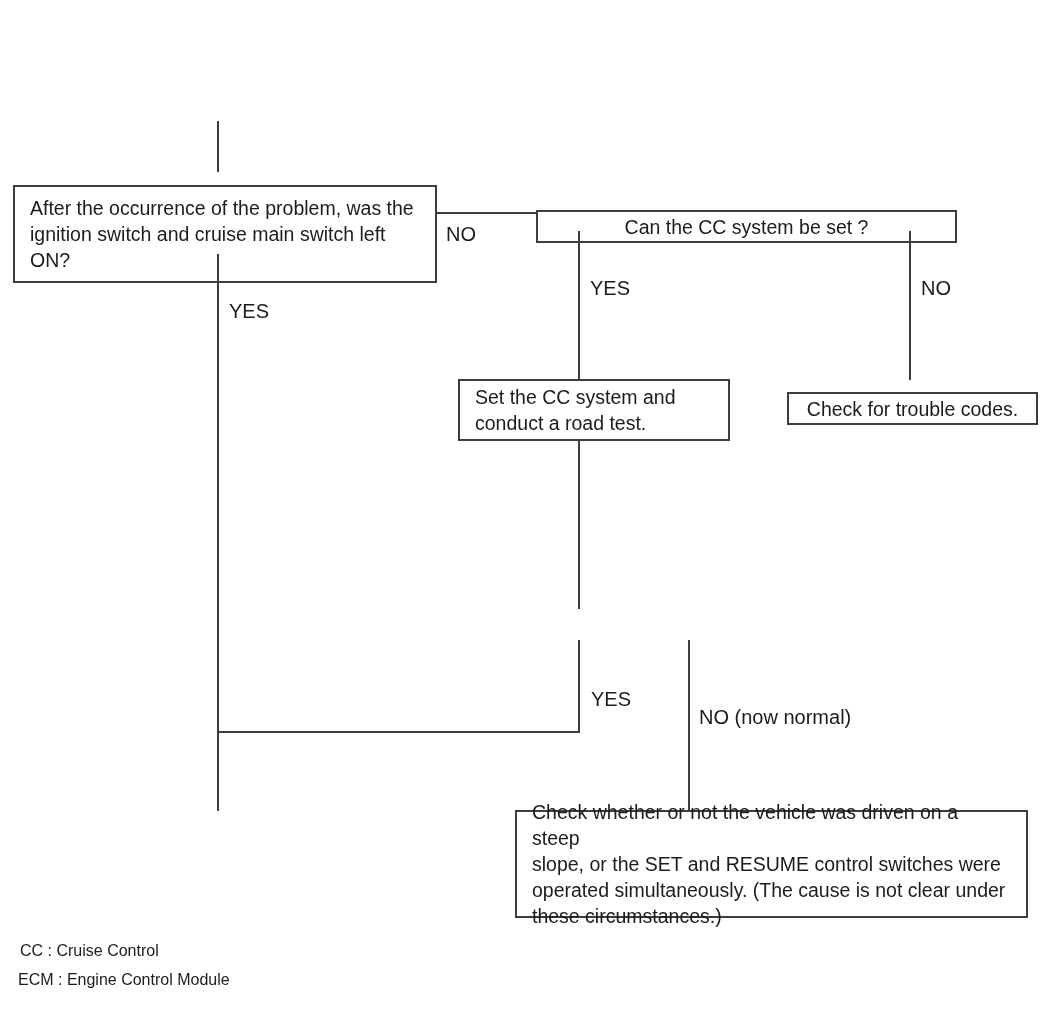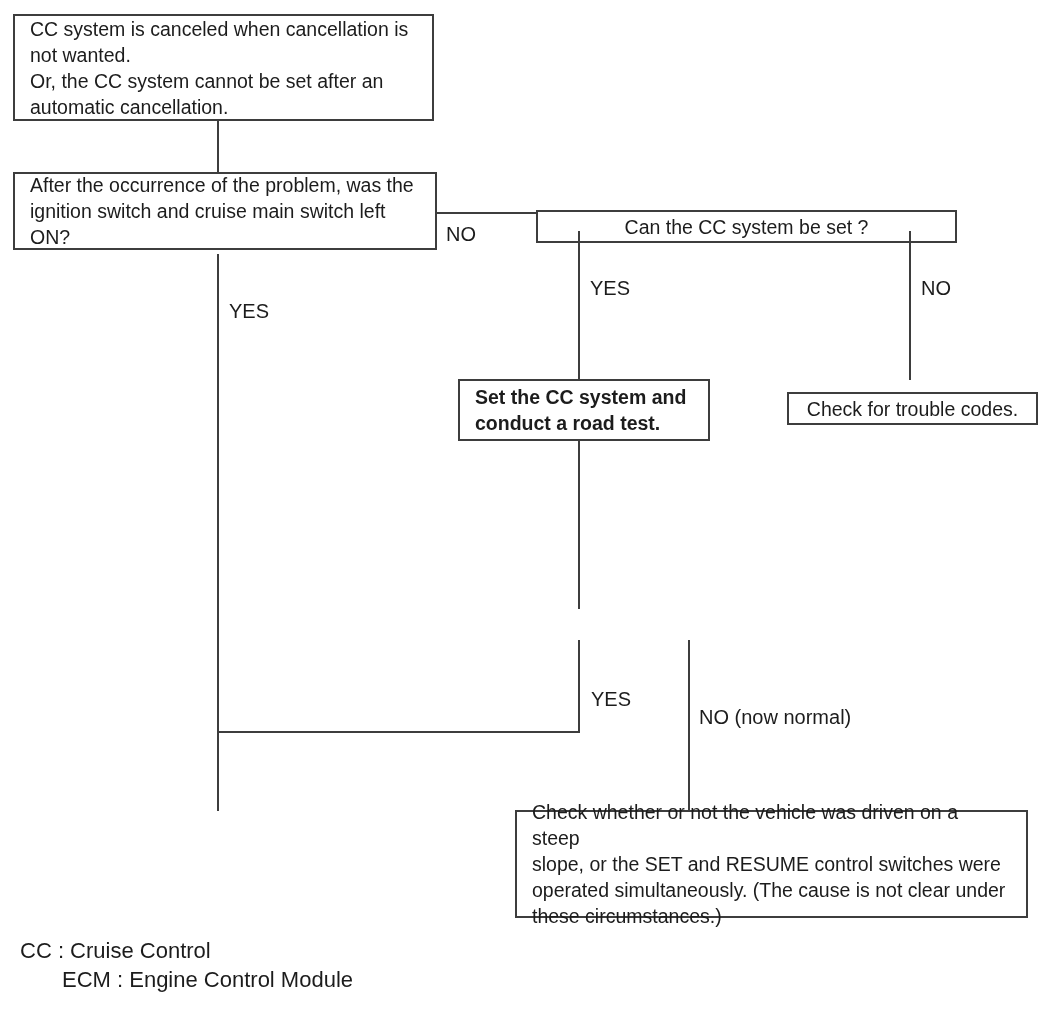--- a/index.html
+++ b/index.html
@@ -29,48 +29,42 @@
   .hl { position: absolute; height: 2px; background: #3d3d3d; }
   .lbl {
     position: absolute;
     font-size: 20px;
     line-height: 24px;
     white-space: nowrap;
     margin-top: 36px;
   }
   .legend-line {
     position: absolute;
-    font-size: 22px;
+    font-size: 16px;
     line-height: 24px;
     white-space: nowrap;
   }
 </style>
 </head>
 <body>
 
 <div class="canvas">
 
-  <div class="box box--left" style="left:13px; top:14px; width:421px; height:107px;">
-    <span class="txt">CC system is canceled when cancellation is
-not wanted.
-Or, the CC system cannot be set after an
-automatic cancellation.</span>
-  </div>
 
-  <div class="box box--left" style="left:13px; top:172px; width:424px; height:78px;">
+  <div class="box box--left" style="left:13px; top:185px; width:424px; height:98px;">
     <span class="txt">After the occurrence of the problem, was the
 ignition switch and cruise main switch left
 ON?</span>
   </div>
 
   <div class="box box--center" style="left:536px; top:198px; width:421px; height:33px;">
     <span class="txt">Can the CC system be set ?</span>
   </div>
 
-  <div class="box box--left" style="left:458px; top:379px; width:252px; height:62px;font-weight:bold;">
+  <div class="box box--left" style="left:458px; top:379px; width:272px; height:62px;">
     <span class="txt">Set the CC system and
 conduct a road test.</span>
   </div>
 
   <div class="box box--center" style="left:787px; top:380px; width:251px; height:33px;">
     <span class="txt">Check for trouble codes.</span>
   </div>
 
 
 
@@ -92,15 +86,15 @@
   <div class="vl" style="left:688px; top:640px; height:170px;"></div>
 
   <div class="lbl" style="left:446px; top:186px;">NO</div>
   <div class="lbl" style="left:229px; top:263px;">YES</div>
   <div class="lbl" style="left:590px; top:240px;">YES</div>
   <div class="lbl" style="left:921px; top:240px;">NO</div>
   <div class="lbl" style="left:591px; top:651px;">YES</div>
   <div class="lbl" style="left:699px; top:669px;">NO (now normal)</div>
 
   <div class="legend-line" style="left:20px; top:939px;">CC : Cruise Control</div>
-  <div class="legend-line" style="left:18px; top:968px;margin-left:44px;">ECM : Engine Control Module</div>
+  <div class="legend-line" style="left:18px; top:968px;">ECM : Engine Control Module</div>
 
 </div>
 
 </body></html>

